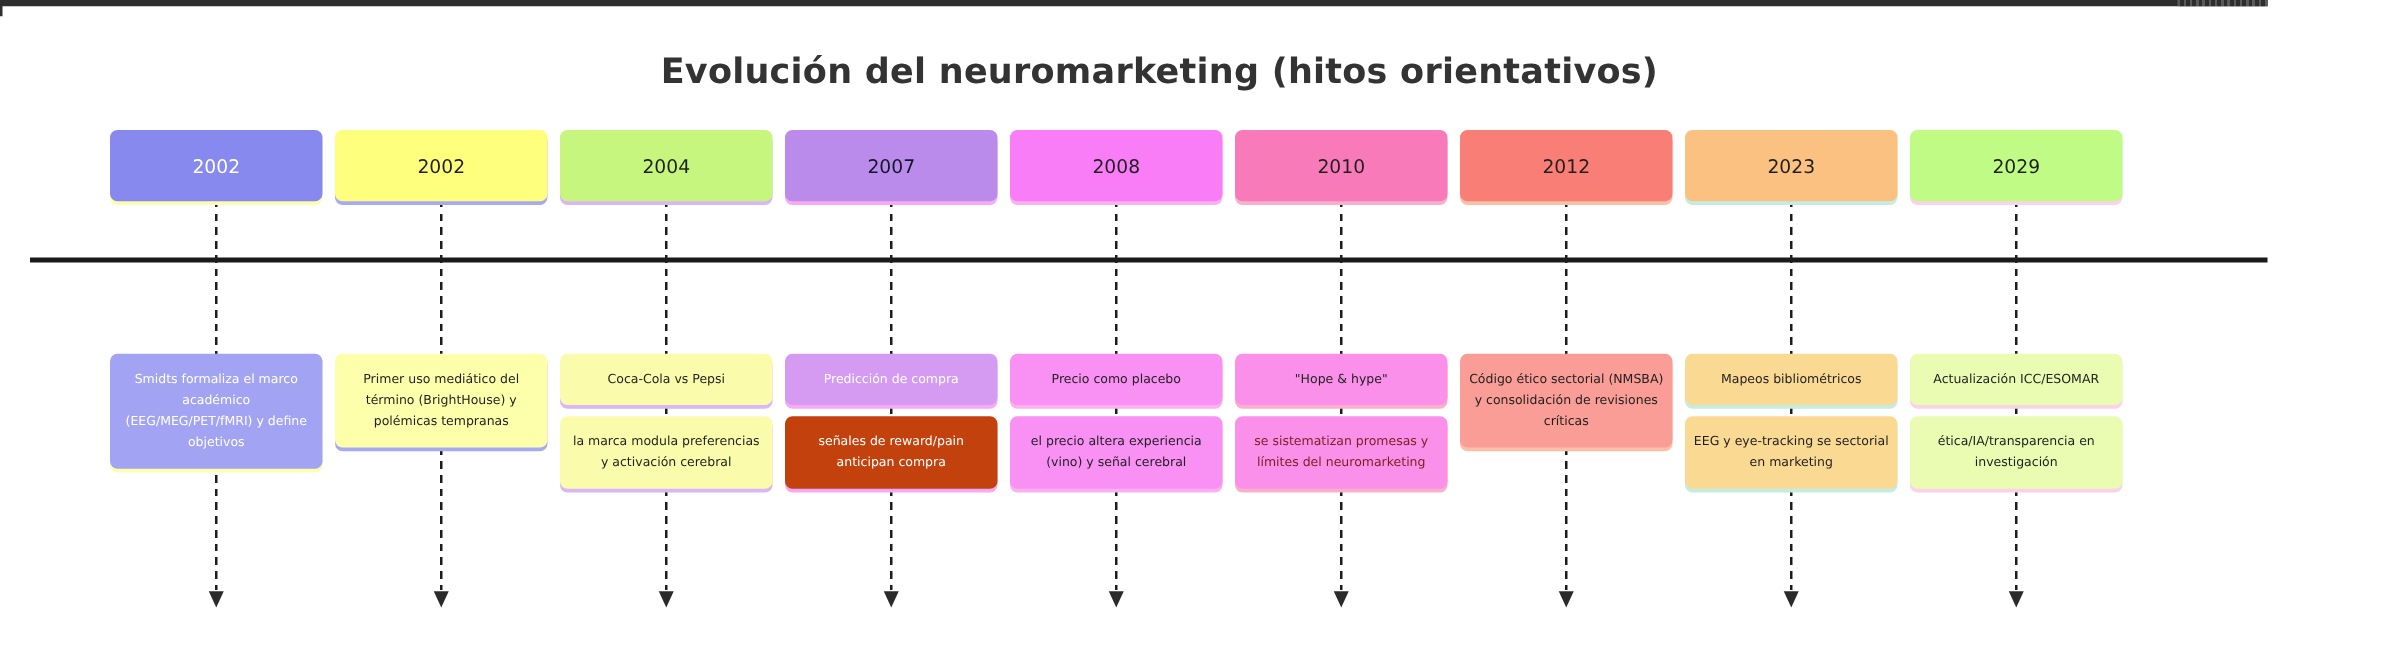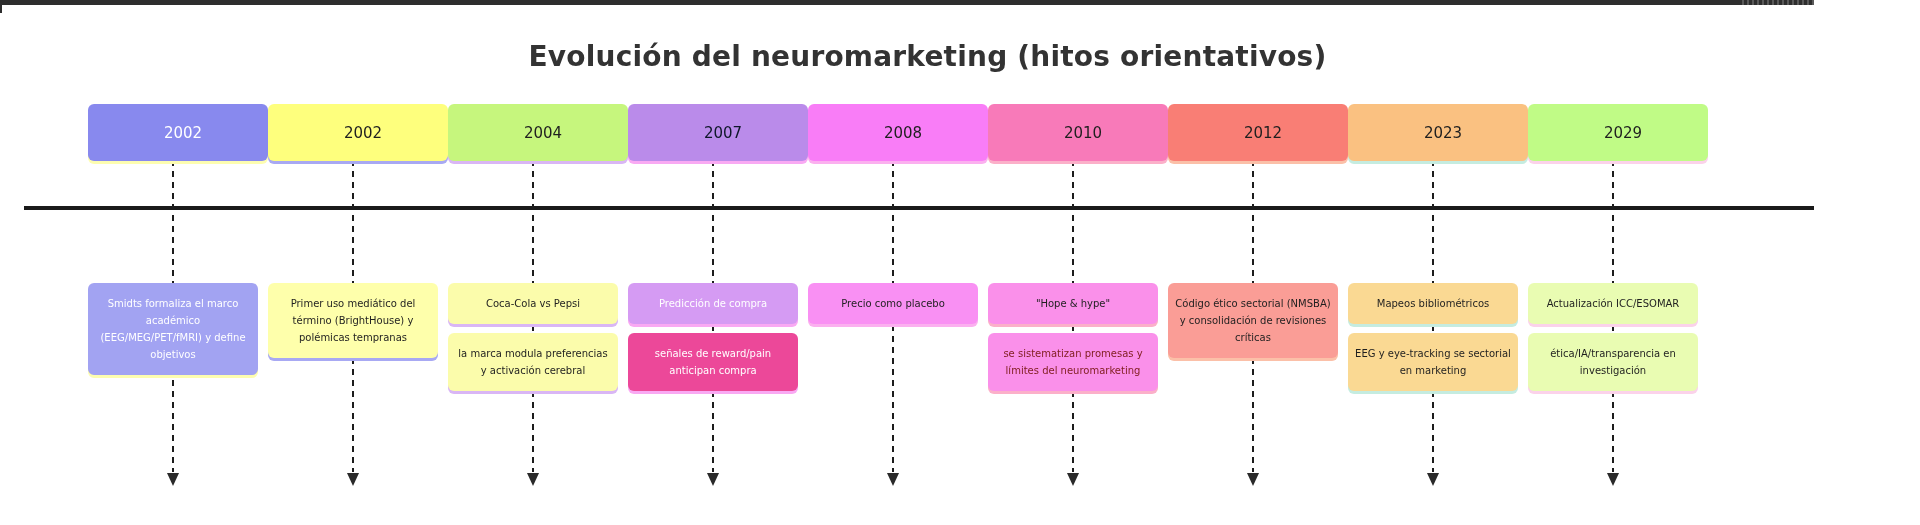--- a/index.html
+++ b/index.html
@@ -53,21 +53,20 @@
     width: 0; height: 0;
     border-left: 6px solid transparent;
     border-right: 6px solid transparent;
     border-top: 13px solid #2a2a2a;
   }
   .year {
     position: absolute; left: 0; top: 104px; width: 170px; height: 57px;
     border-radius: 6px;
     display: flex; align-items: center; justify-content: center;
     font-size: 15px;
-    padding-left: 10px;
   }
   .events {
     position: absolute; left: 0; top: 283px; width: 170px;
     display: flex; flex-direction: column; gap: 9px;
   }
   .event {
     border-radius: 6px;
     padding: 12px 6px;
     font-size: 10px; line-height: 17px;
     text-align: center;
@@ -114,29 +113,30 @@
           <div class="event" style="background: rgb(251, 252, 171); color: rgb(31, 31, 31); box-shadow: rgb(217, 182, 245) 0px 3px 0px;">Coca-Cola vs Pepsi</div>
           <div class="event" style="background: rgb(251, 252, 171); color: rgb(31, 31, 31); box-shadow: rgb(217, 182, 245) 0px 3px 0px;">la marca modula preferencias y activación cerebral</div>
         </div>
       </div>
       <div class="col" style="left: 628px;">
         <div class="dash"></div>
         <div class="down-arrow"></div>
         <div class="year" style="background: rgb(186, 139, 234); color: #0f172a; box-shadow: rgb(249, 169, 243) 0px 3px 0px;">2007</div>
         <div class="events">
           <div class="event" style="background: rgb(213, 155, 243); color: rgb(255, 255, 255); box-shadow: rgb(249, 169, 243) 0px 3px 0px;">Predicción de compra</div>
-          <div class="event" style="background: #ec4899; color: rgb(255, 255, 255); box-shadow: rgb(249, 169, 243) 0px 3px 0px;">señales de reward/pain anticipan compra</div>
+          <div class="event" style="background: #c2410c; color: rgb(255, 255, 255); box-shadow: rgb(249, 169, 243) 0px 3px 0px;">señales de reward/pain anticipan compra</div>
         </div>
       </div>
       <div class="col" style="left: 808px;">
         <div class="dash"></div>
         <div class="down-arrow"></div>
         <div class="year" style="background: rgb(249, 125, 247); color: rgb(31, 31, 31); box-shadow: rgb(251, 176, 239) 0px 3px 0px;">2008</div>
         <div class="events">
           <div class="event" style="background: rgb(249, 144, 243); color: rgb(31, 31, 31); box-shadow: rgb(251, 176, 239) 0px 3px 0px;">Precio como placebo</div>
+          <div class="event" style="background: rgb(249, 144, 243); color: rgb(31, 31, 31); box-shadow: rgb(251, 176, 239) 0px 3px 0px;">el precio altera experiencia (vino) y señal cerebral</div>
         </div>
       </div>
       <div class="col" style="left: 988px;">
         <div class="dash"></div>
         <div class="down-arrow"></div>
         <div class="year" style="background: rgb(248, 122, 185); color: rgb(31, 31, 31); box-shadow: rgb(251, 176, 201) 0px 3px 0px;">2010</div>
         <div class="events">
           <div class="event" style="background: rgb(250, 144, 234); color: rgb(31, 31, 31); box-shadow: rgb(251, 176, 201) 0px 3px 0px;">"Hope &amp; hype"</div>
           <div class="event" style="background: rgb(250, 144, 234); color: #7f1d1d; box-shadow: rgb(251, 176, 201) 0px 3px 0px;">se sistematizan promesas y límites del neuromarketing</div>
         </div>

